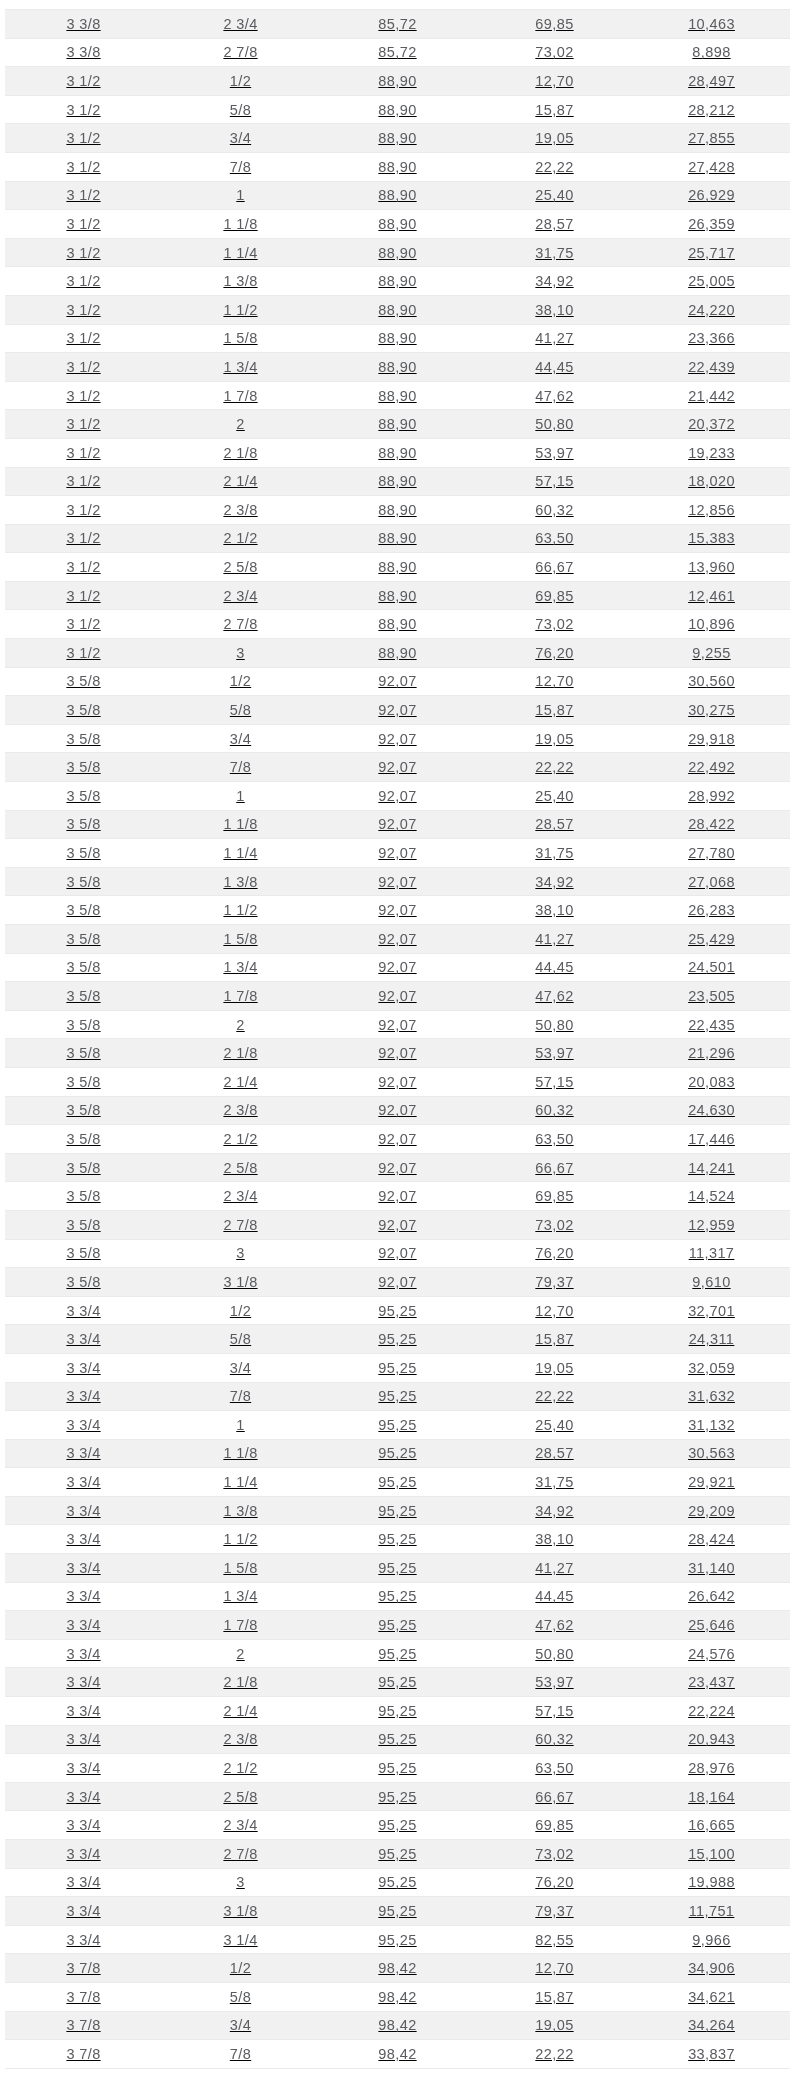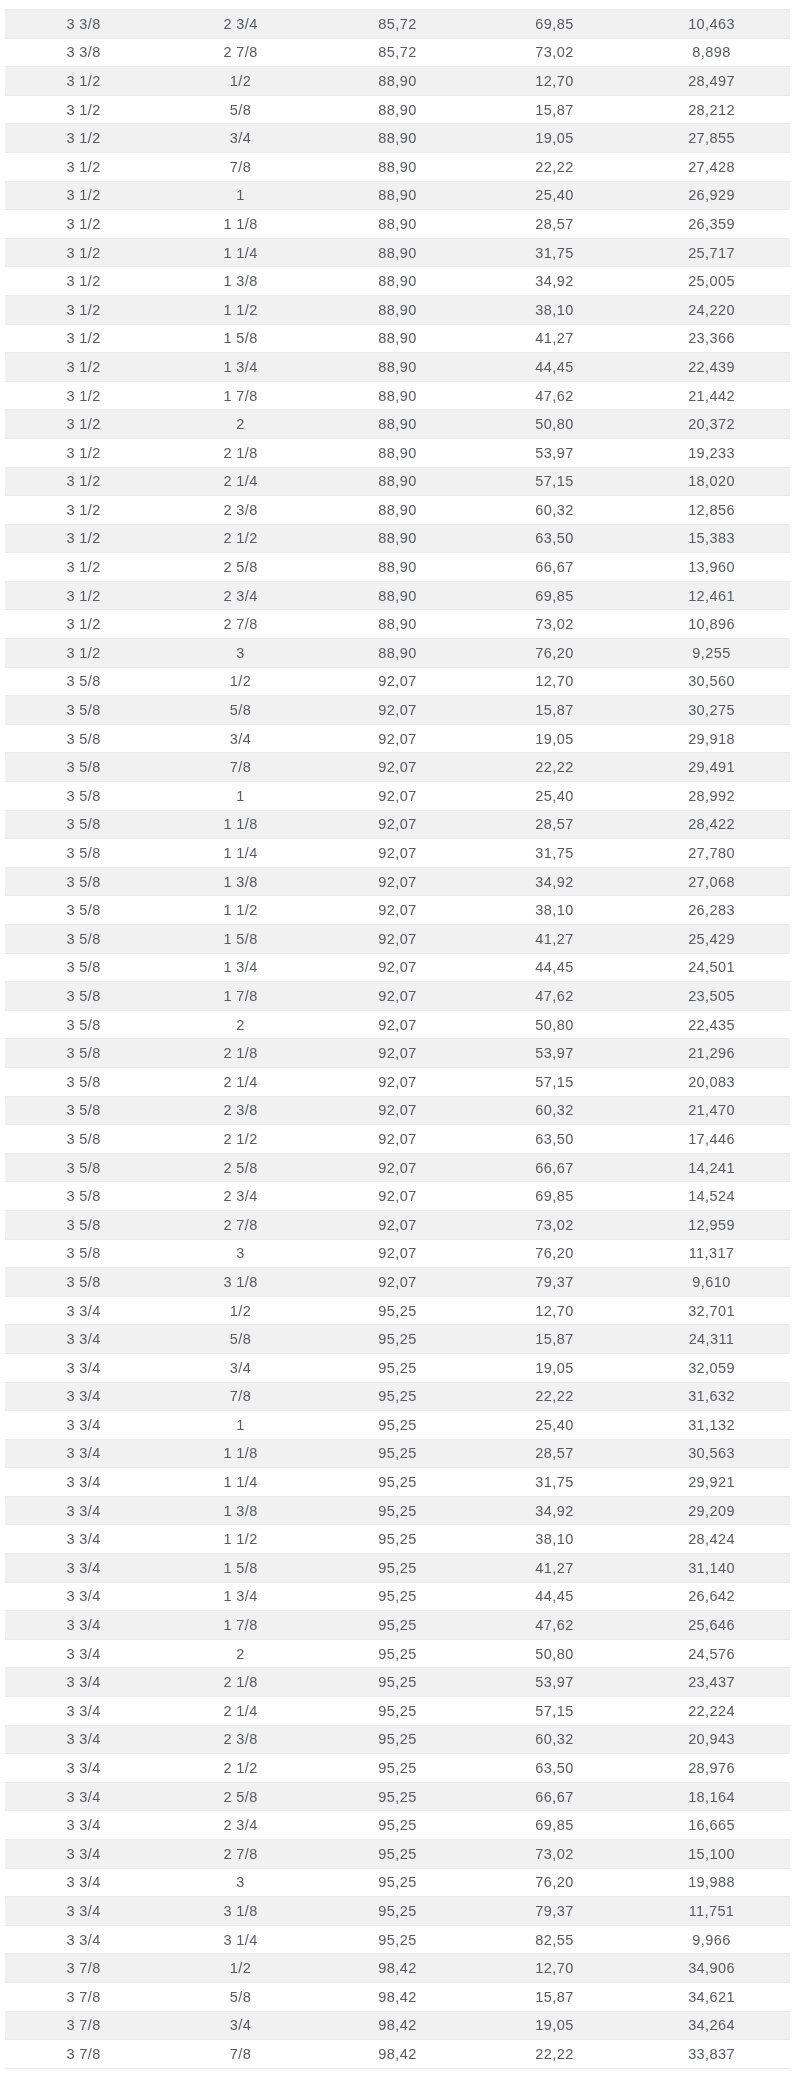--- a/index.html
+++ b/index.html
@@ -14,20 +14,21 @@
     overflow: hidden;
   }
   .page {
     padding: 9px 5px 0 5px;
     box-sizing: border-box;
   }
   table.data-table {
     width: 100%;
     border-collapse: collapse;
     border-top: 1px solid #eaeaea;
+    text-decoration: underline;
   }
   table.data-table td {
     width: 20%;
     height: 27.6px;
     padding: 0;
     text-align: center;
     vertical-align: middle;
     font-size: 14.5px;
     font-weight: 400;
     letter-spacing: 0.4px;
@@ -228,21 +229,21 @@
           <td>3/4</td>
           <td>92,07</td>
           <td>19,05</td>
           <td>29,918</td>
         </tr>
         <tr>
           <td>3 5/8</td>
           <td>7/8</td>
           <td>92,07</td>
           <td>22,22</td>
-          <td>29,491</td>
+          <td>22,492</td>
         </tr>
         <tr>
           <td>3 5/8</td>
           <td>1</td>
           <td>92,07</td>
           <td>25,40</td>
           <td>28,992</td>
         </tr>
         <tr>
           <td>3 5/8</td>
@@ -312,21 +313,21 @@
           <td>2 1/4</td>
           <td>92,07</td>
           <td>57,15</td>
           <td>20,083</td>
         </tr>
         <tr>
           <td>3 5/8</td>
           <td>2 3/8</td>
           <td>92,07</td>
           <td>60,32</td>
-          <td>21,470</td>
+          <td>24,630</td>
         </tr>
         <tr>
           <td>3 5/8</td>
           <td>2 1/2</td>
           <td>92,07</td>
           <td>63,50</td>
           <td>17,446</td>
         </tr>
         <tr>
           <td>3 5/8</td>

